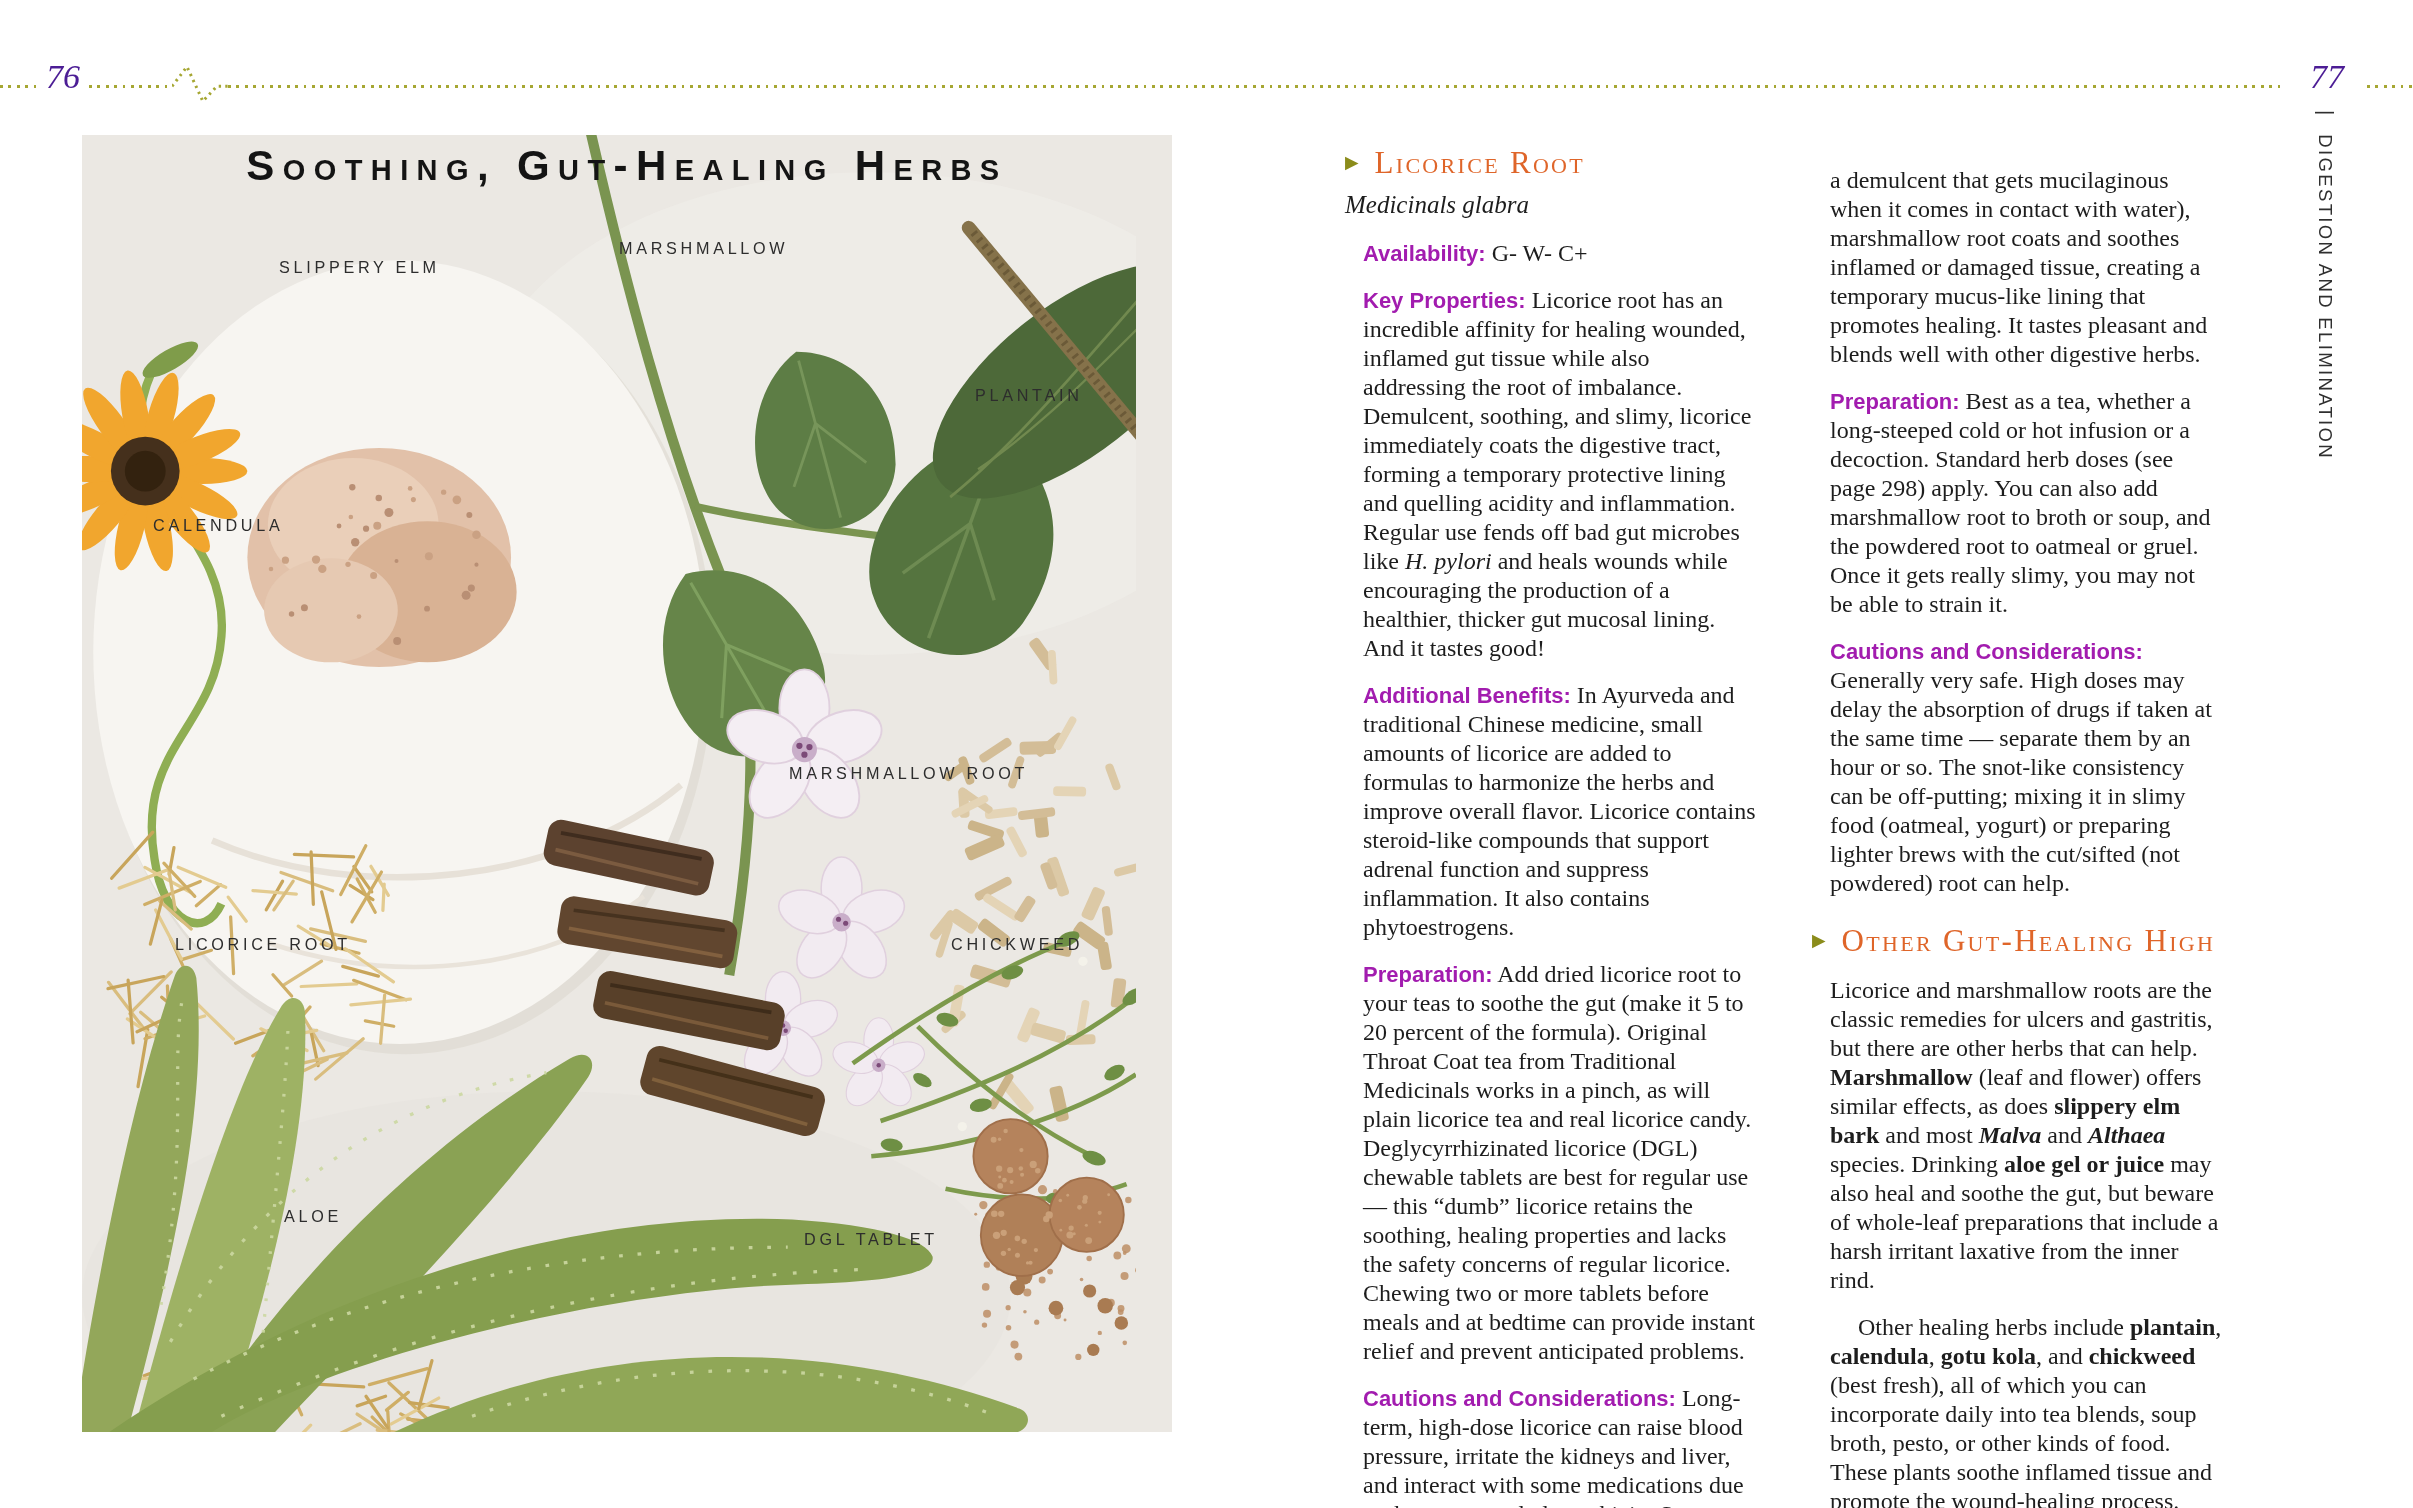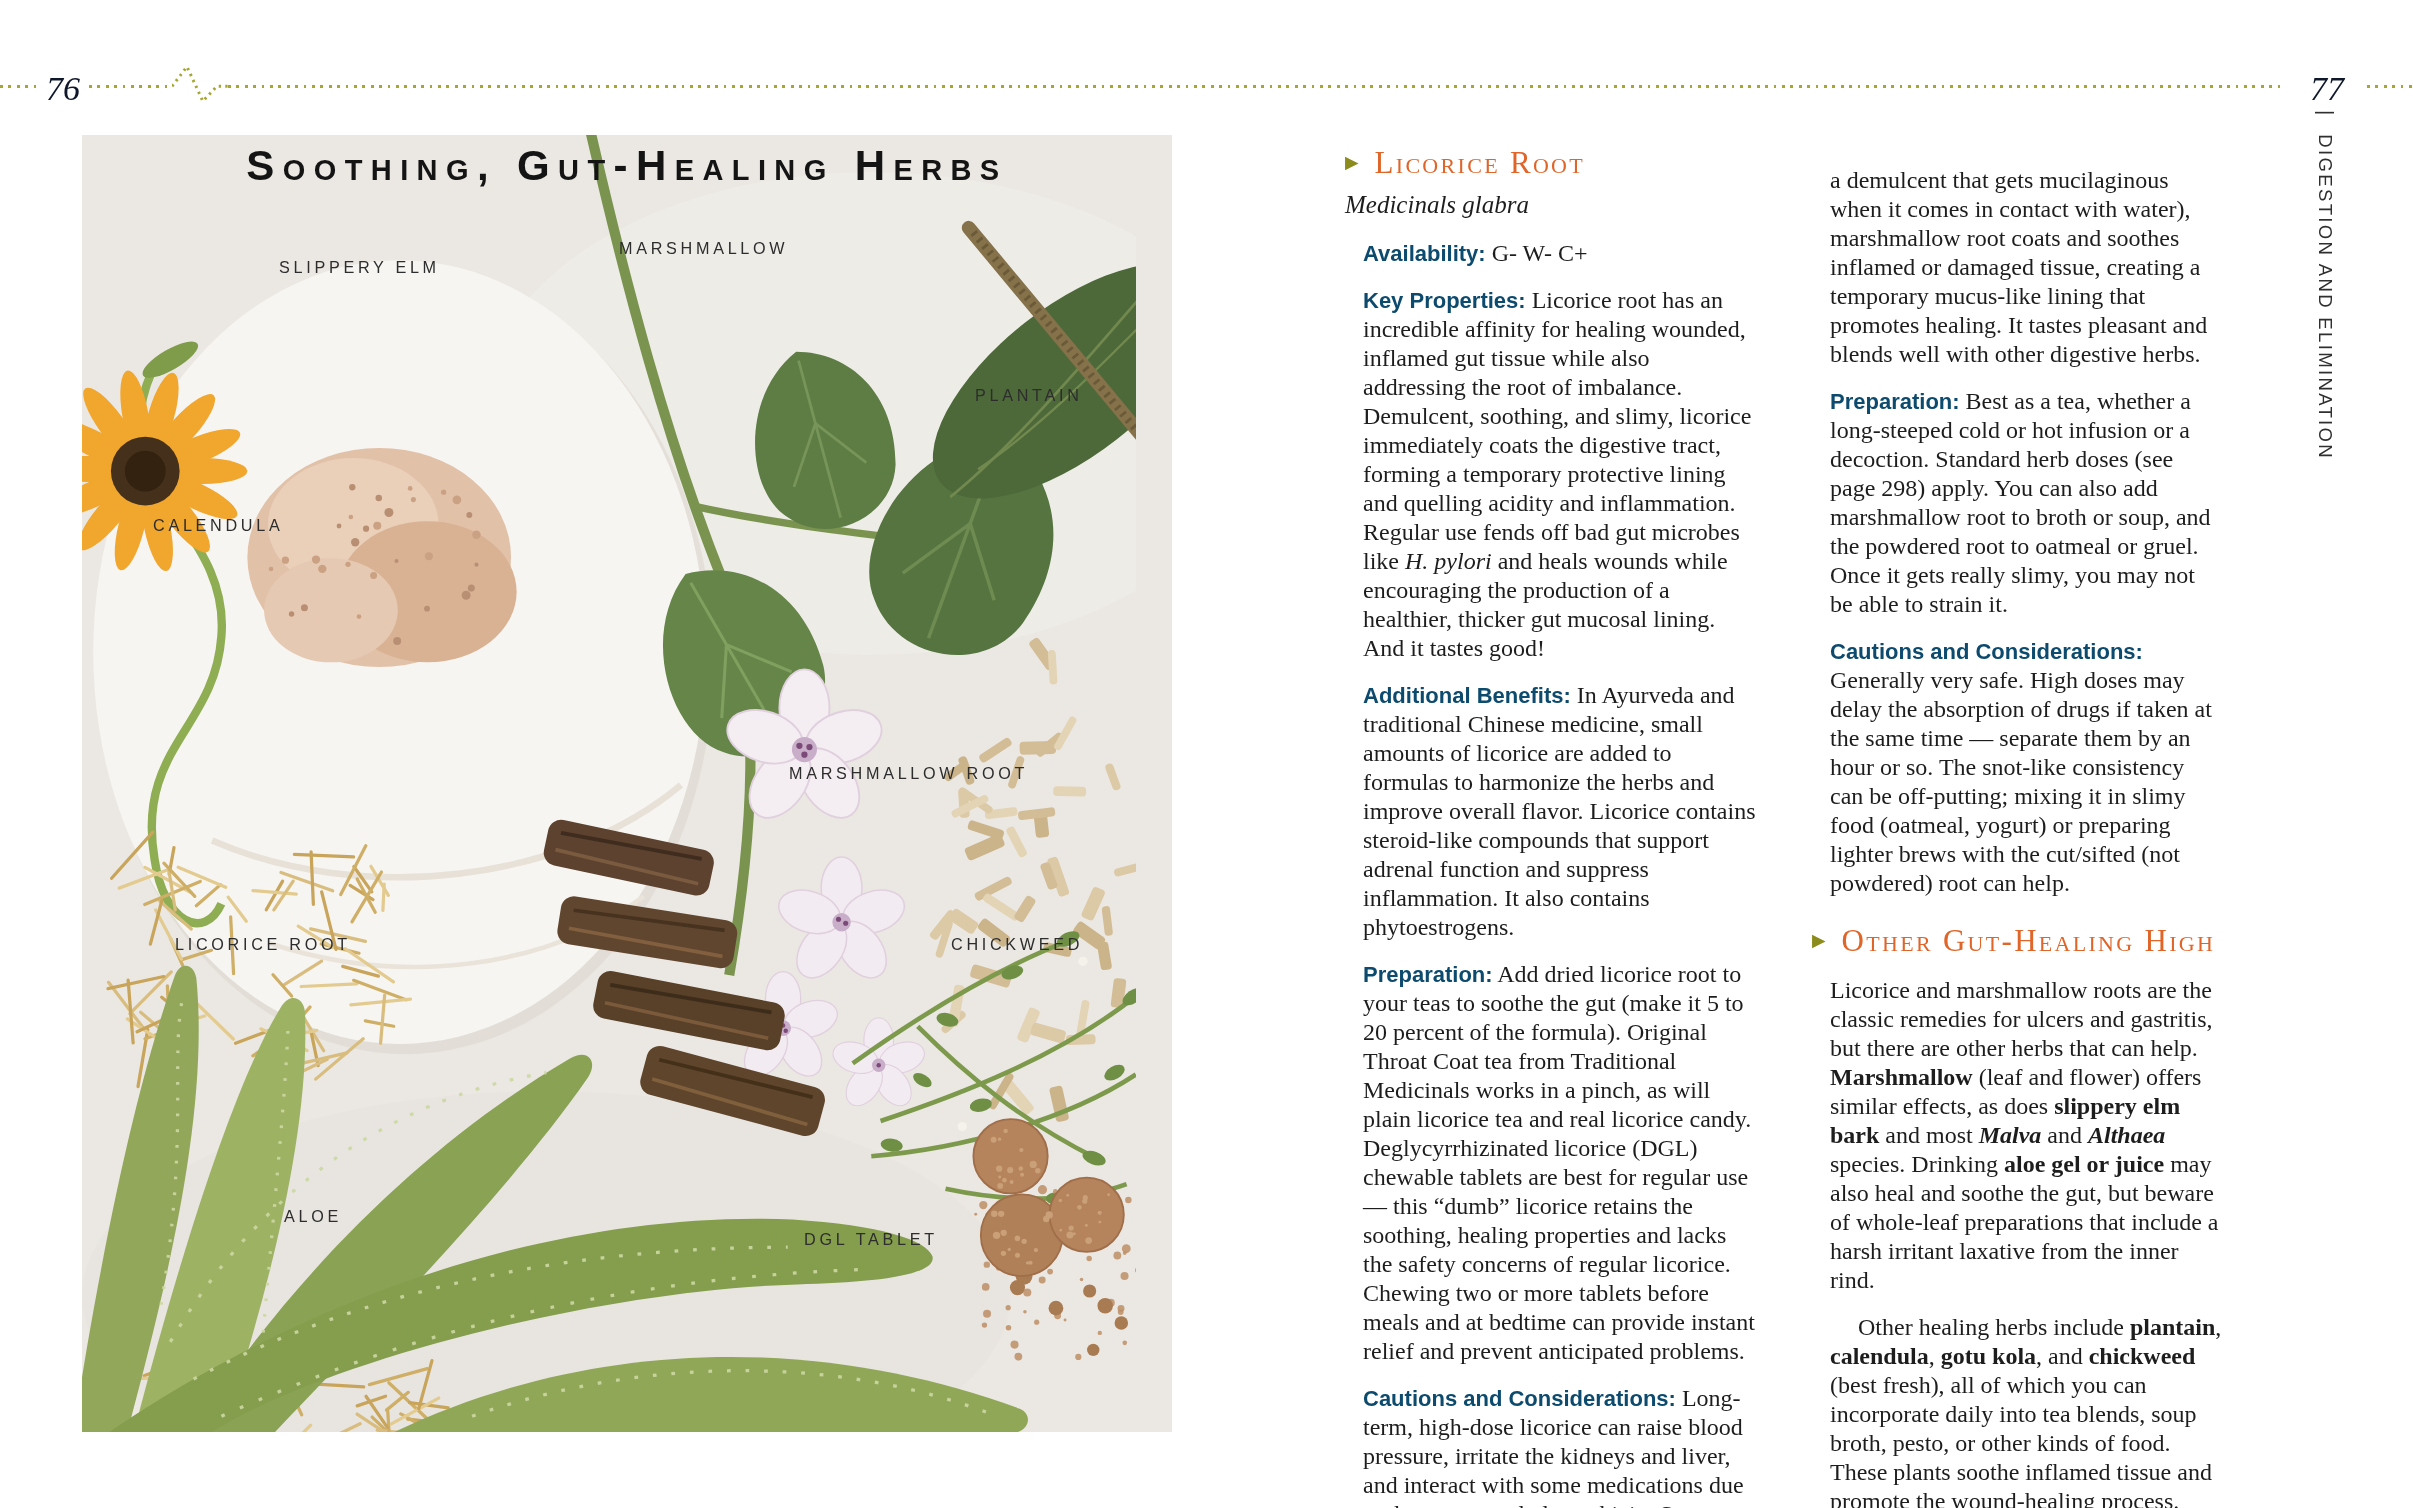--- a/index.html
+++ b/index.html
@@ -2,21 +2,21 @@
 <html style="--orange: #df6529; --olive: #8b8c1b; --rule: #a6a733; --photobg: #ebe8e3;font-size:15px"><head>
 <meta charset="utf-8">
 <style>
   html,body{margin:0;padding:0;background:#ffffff;}
   .canvas{position:relative;width:2413px;height:1508px;background:#ffffff;overflow:hidden;
           font-family:"Liberation Serif",serif;color:#1d1d1d;}
 
   
   .dotrule{position:absolute;top:85px;height:2.8px;
            background:repeating-linear-gradient(to right,var(--rule,#a6a733) 0 2.8px,transparent 2.8px 8.4px);}
-  .folio{position:absolute;top:70px;font:italic 34px "Liberation Serif",serif;color:#0f172a;}
+  .folio{position:absolute;top:58px;font:italic 34px "Liberation Serif",serif;color:#4c1d95;}
   .zigzag{position:absolute;left:172px;top:62px;}
 
   
   .sidebar{position:absolute;left:2337px;top:110px;transform:rotate(90deg);transform-origin:0 0;
            white-space:nowrap;font-family:"Liberation Sans",sans-serif;font-size:18.6px;
            letter-spacing:2.3px;color:#2f2f2f;}
   .sidebar .bar{font-size:20.4px;padding-right:16.7px;color:#2f2f2f;}
 
   
   .photo{position:absolute;left:82px;top:135px;width:1054px;height:1297px;background:var(--photobg,#ebe8e3);padding-left:36px;}
@@ -36,21 +36,21 @@
   .col{position:absolute;top:148px;width:429px;font-size:24px;line-height:29px;color:#1d1d1d;}
   .col1{left:1345px;} .col2{left:1812px;}
   .sec-header{margin:28px 0 9.3px 0;white-space:nowrap;}
   .sec-header:first-child{margin-top:0;}
   .bullet{color:var(--olive,#8b8c1b);font-size:17.6px;margin-right:16px;vertical-align:4.6px;}
   .sec-title{font-family:"Liberation Serif",serif;font-variant:small-caps;font-size:31px;
              letter-spacing:2.3px;color:var(--orange,#df6529);}
   .species{font:italic 25px/32px "Liberation Serif",serif;color:#1d1d1d;}
   .para{margin:18px;}
   .para.indent{text-indent:28px;}
-  .lbl{font-family:"Liberation Sans",sans-serif;font-weight:bold;font-size:22px;color:#0c4a6e;}
+  .lbl{font-family:"Liberation Sans",sans-serif;font-weight:bold;font-size:22px;color:#a21caf;}
   .it{font-style:italic;}
   .sb{font-weight:bold;}
   .bi{font-weight:bold;font-style:italic;}
 </style>
 </head>
 <body>
 
 <div class="canvas">
 
   <div class="dotrule" style="left:0;width:39px;"></div>

